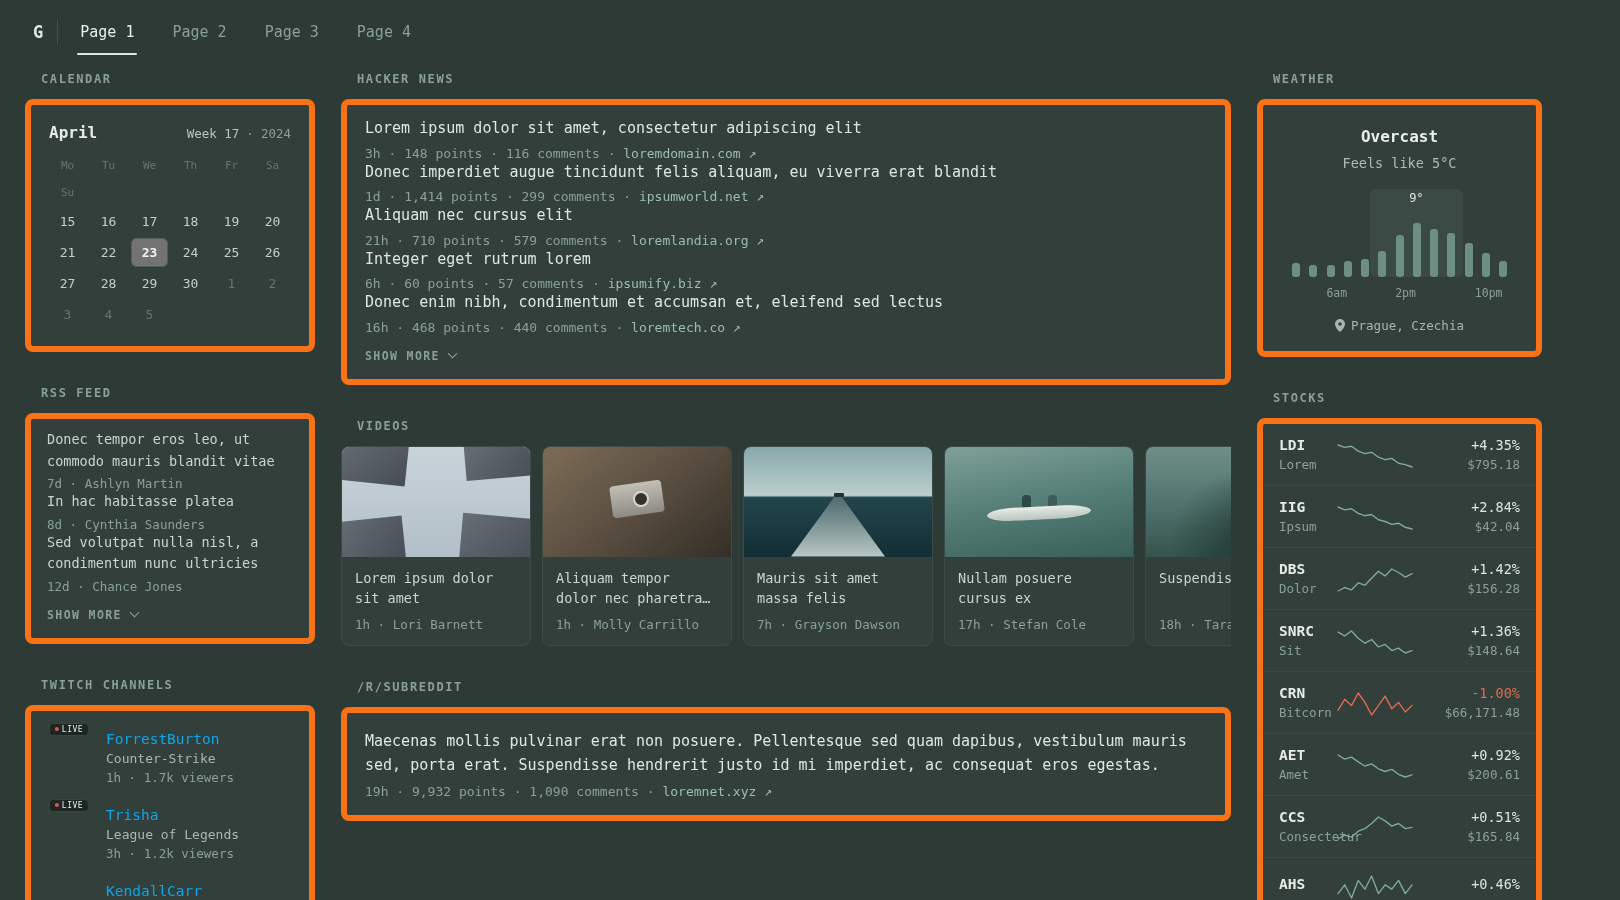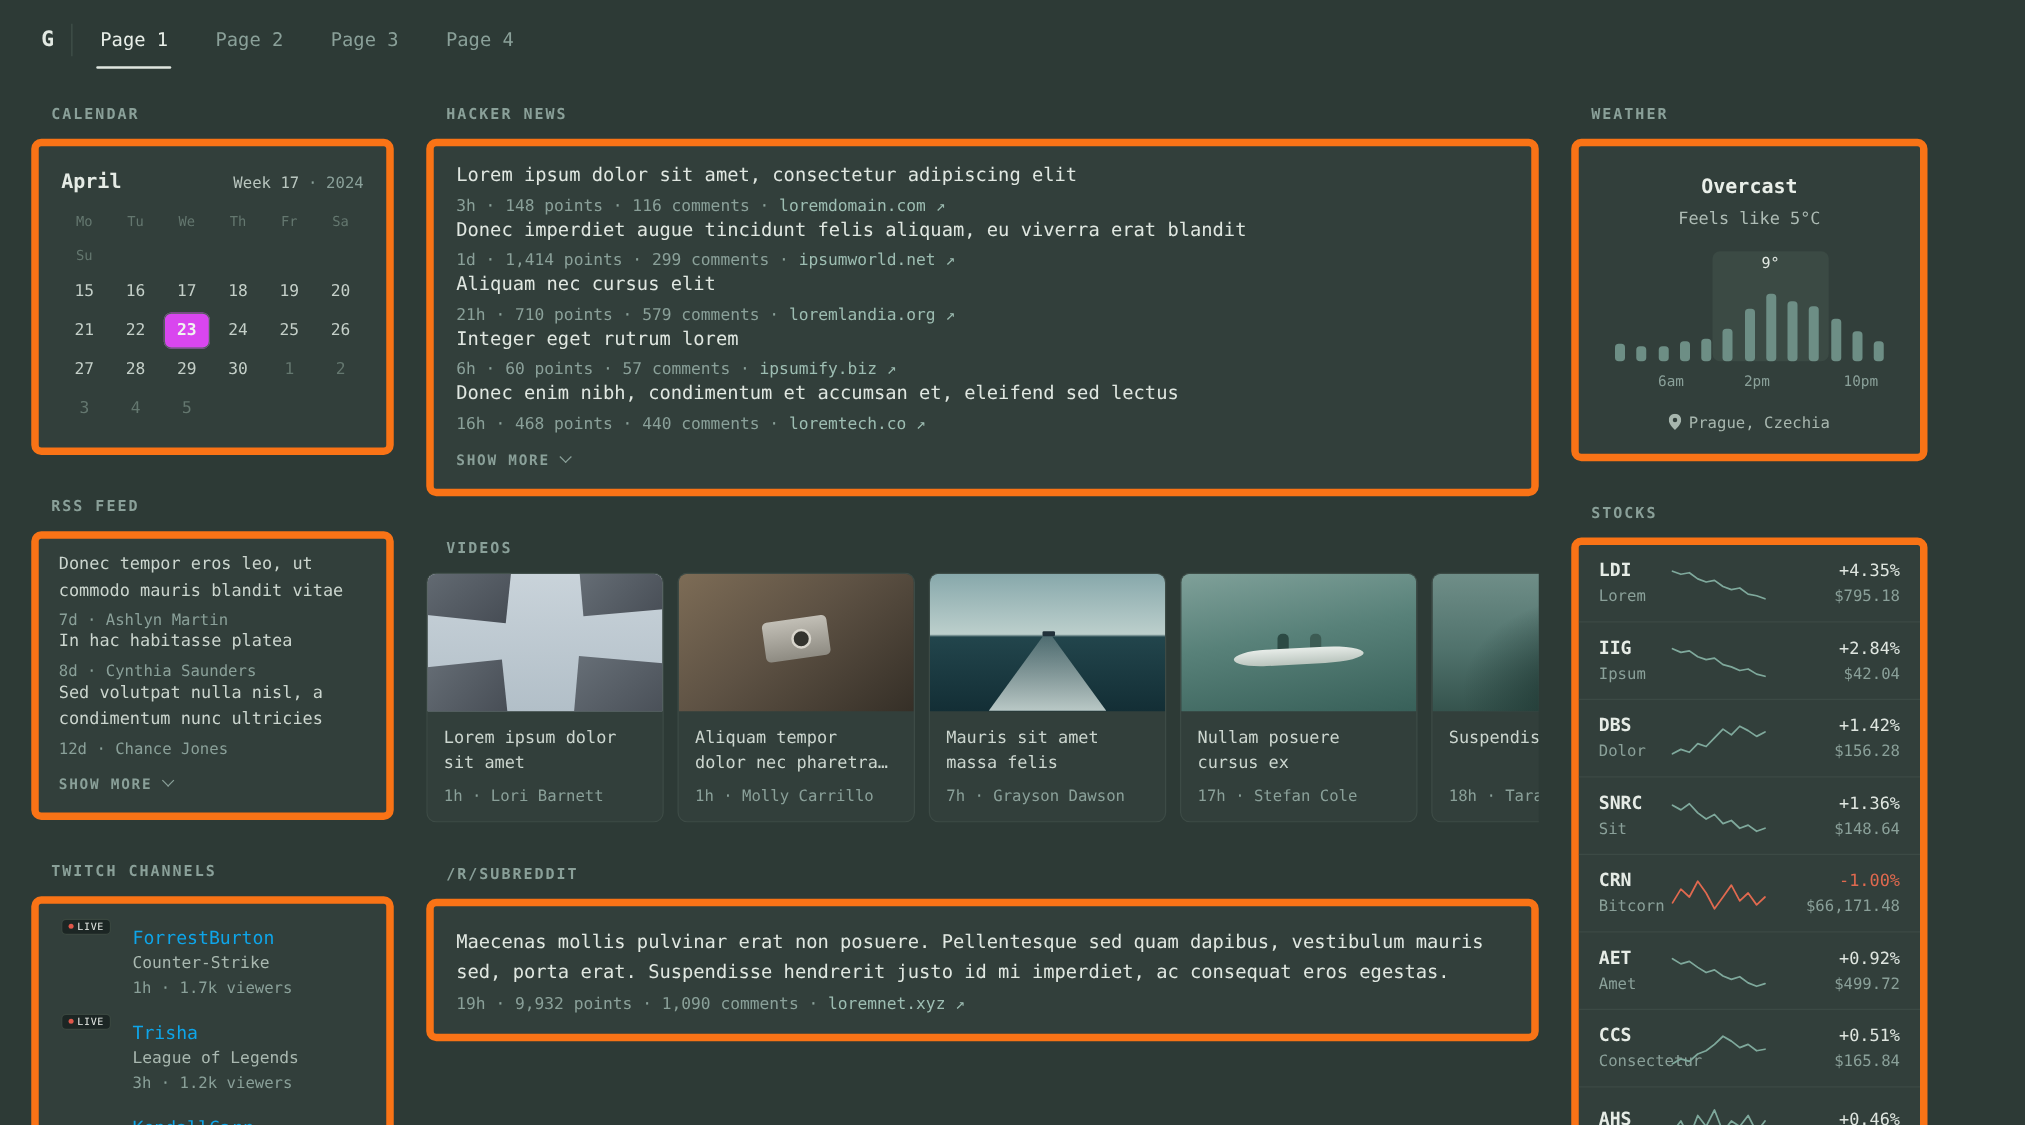--- a/index.html
+++ b/index.html
@@ -16,36 +16,36 @@
   .nav { height:64px; display:flex; align-items:center; padding:0 25px; }
   .logo { font-weight:bold; font-size:17px; color:#e2e9e3; padding:0 14px 0 8px; cursor:pointer; }
   .nav-sep { width:1px; height:26px; background:#41514b; margin-right:16px; }
   .tabs { display:flex; gap:26px; height:100%; align-items:stretch;justify-content:flex-end; }
   .tab { display:flex; align-items:center; padding:0 6px; color:#8aa099; font-size:15px; position:relative; cursor:pointer; }
   .tab.active { color:#e9efe9; }
   .tab.active::after { content:""; position:absolute; left:3px; right:3px; bottom:9px; height:2px; background:#dfe6e0; border-radius:1px; }
 
   
   .content { display:grid; grid-template-columns:290px 890px 285px; column-gap:26px; padding:0 25px; align-items:start; }
-  .widget { margin-top:20px; }
+  .widget { margin-top:8px; }
   .widget + .widget { margin-top:34px; }
   .wtitle { font-size:12px; font-weight:bold; letter-spacing:1.6px; color:#8aa099; margin:0 0 0 16px; text-transform:uppercase; }
   .card { background:#323f3b; border:6px solid #f97316; border-radius:8px; margin-top:13px; }
 
   
   .calendar-card { padding:16px; }
   .cal-head { display:flex; justify-content:space-between; align-items:baseline; padding:2px 2px 10px; }
   .cal-month { font-size:16px; font-weight:bold; color:#e5ebe5; }
   .cal-week { font-size:12.5px; color:#b9c6bf; display:flex; gap:7px; }
   .cal-week .dim { color:#8aa099; }
   .cal-grid { display:grid; grid-template-columns:repeat(6,1fr); text-align:center; }
   .cal-dow span { font-size:11px; color:#64776f; padding:7px 0; }
   .cal-day { font-size:13px; color:#c4cfc8; padding:7px 0; border-radius:6px; margin:1px 2px; }
   .cal-day.dim { color:#64776f; }
-  .cal-day.selected { background:#d946ef; color:#f0f4ef; font-weight:bold; box-shadow:inset 0 0 0 1px #50615a; }
+  .cal-day.selected { background:#737373; color:#f0f4ef; font-weight:bold; box-shadow:inset 0 0 0 1px #50615a; }
 
   
   .rss-card { padding:10px 16px 16px; }
   .feed-item { padding:10px 0 4px; cursor:pointer; }
   .feed-headline { font-size:13.5px; color:#cbd5ce; line-height:1.6; }
   .feed-meta { font-size:12.5px; color:#8aa099; margin-top:4px; }
   .show-more { display:flex; align-items:center; gap:9px; font-size:11.5px; font-weight:bold; letter-spacing:1.4px; color:#8aa099; margin-top:14px; cursor:pointer; }
   .chev { width:7px; height:7px; border-right:1.5px solid #8aa099; border-bottom:1.5px solid #8aa099; transform:rotate(45deg); margin-top:-4px; }
 
   
@@ -497,21 +497,21 @@
           <a class="stock-row">
             <span class="s-left">
               <div class="s-sym">AET</div>
               <div class="s-name">Amet</div>
             </span>
             <span class="s-spark"><svg width="78" height="30" viewBox="0 0 78 30">
                   <polyline fill="none" stroke="#7fa99c" stroke-width="1.4" stroke-linejoin="round" stroke-linecap="round" points="2.0,5.0 8.7,9.1 15.5,7.1 22.2,11.9 28.9,16.0 35.6,13.9 42.4,18.8 49.1,21.5 55.8,19.4 62.5,24.3 69.3,27.0 76.0,24.9"></polyline>
                 </svg></span>
             <span class="s-right">
               <div class="s-change">+0.92%</div>
-              <div class="s-price">$499.72</div>
+              <div class="s-price">$200.61</div>
             </span>
           </a>
 
           <a class="stock-row">
             <span class="s-left">
               <div class="s-sym">CCS</div>
               <div class="s-name">Consectetur</div>
             </span>
             <span class="s-spark"><svg width="78" height="30" viewBox="0 0 78 30">
                   <polyline fill="none" stroke="#7fa99c" stroke-width="1.4" stroke-linejoin="round" stroke-linecap="round" points="2.0,27.0 8.7,23.1 15.5,25.1 22.2,19.2 28.9,16.6 35.6,11.5 42.4,5.0 49.1,8.9 55.8,14.1 62.5,11.5 69.3,16.6 76.0,15.4"></polyline>

